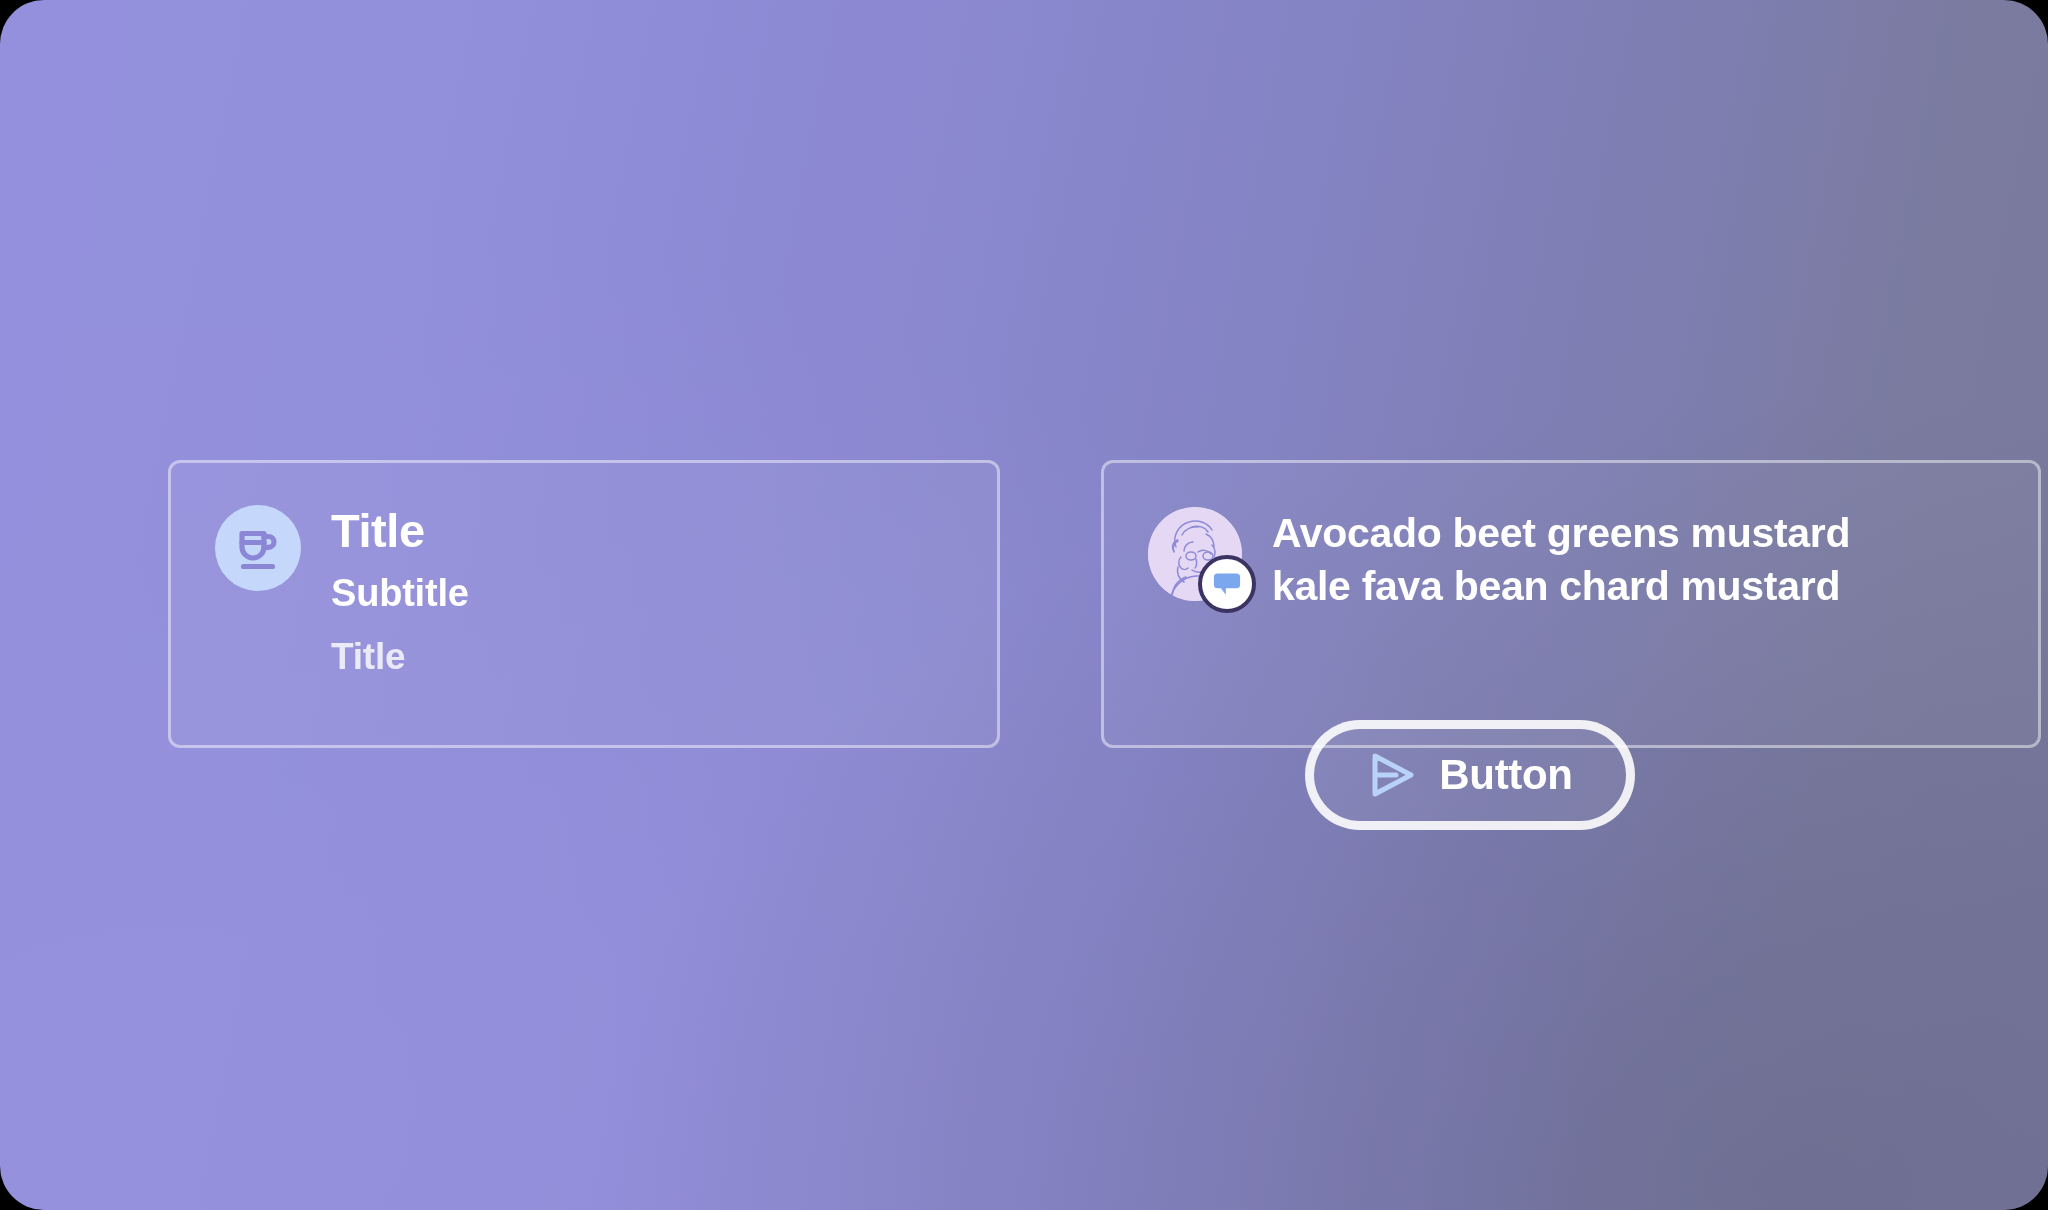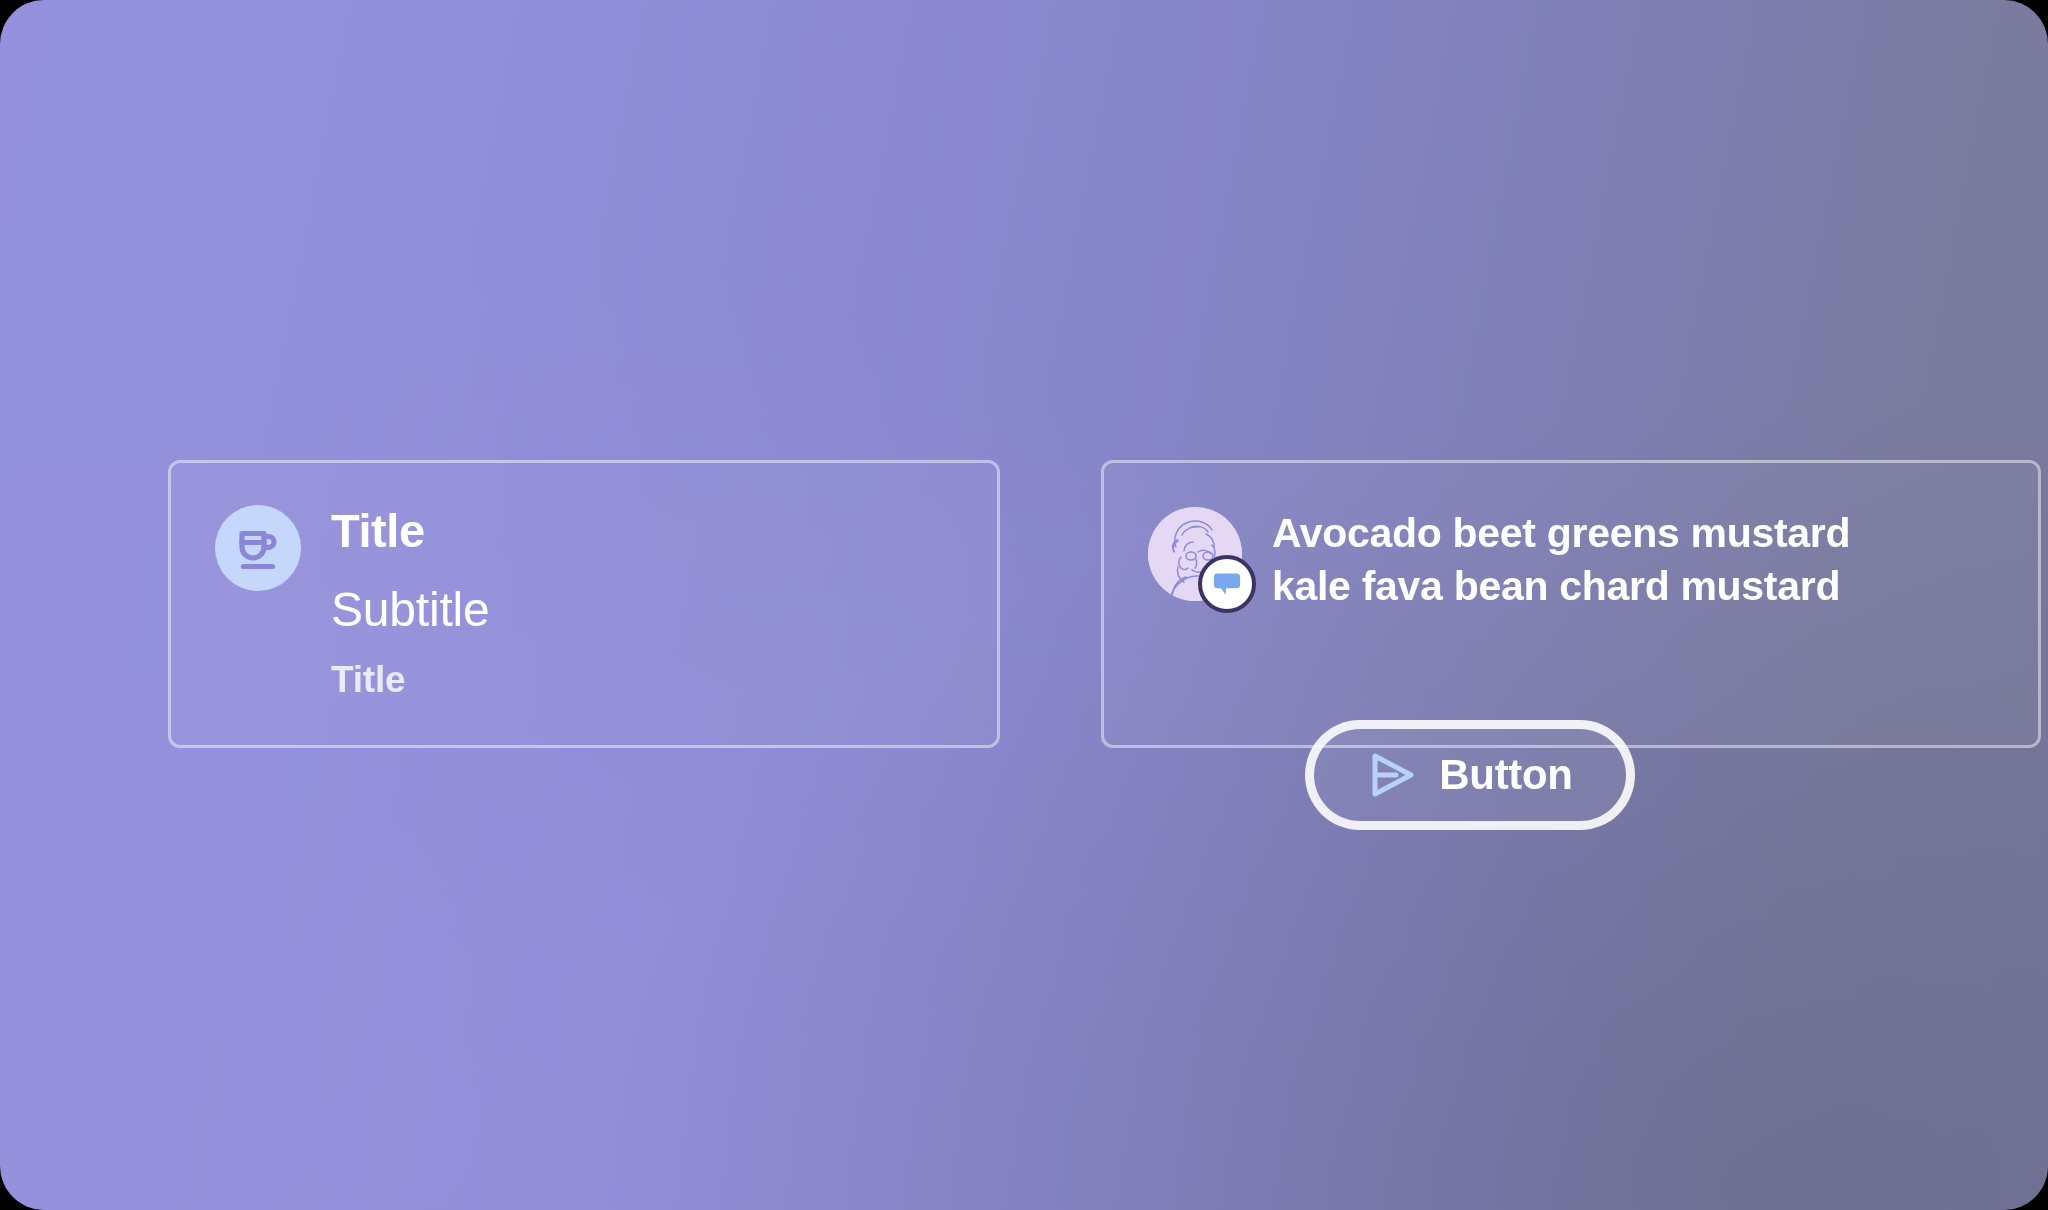--- a/index.html
+++ b/index.html
@@ -95,26 +95,26 @@
     padding-top: 2px;
   }
   .title-text {
     font-size: 47px;
     font-weight: 700;
     line-height: 1.18;
     color: #ffffff;
     letter-spacing: -0.4px;
   }
   .subtitle-text {
-    font-size: 48px;
-    font-weight: 400;
+    font-size: 38px;
+    font-weight: 700;
     line-height: 1.32;
     color: #ffffff;
     letter-spacing: -0.2px;
-    margin-top: 20px;
+    margin-top: 10px;
   }
   .body-text {
     font-size: 37px;
     font-weight: 700;
     line-height: 1.3;
     color: rgba(255,255,255,0.80);
     letter-spacing: -0.2px;
     margin-top: 14px;
   }
 

